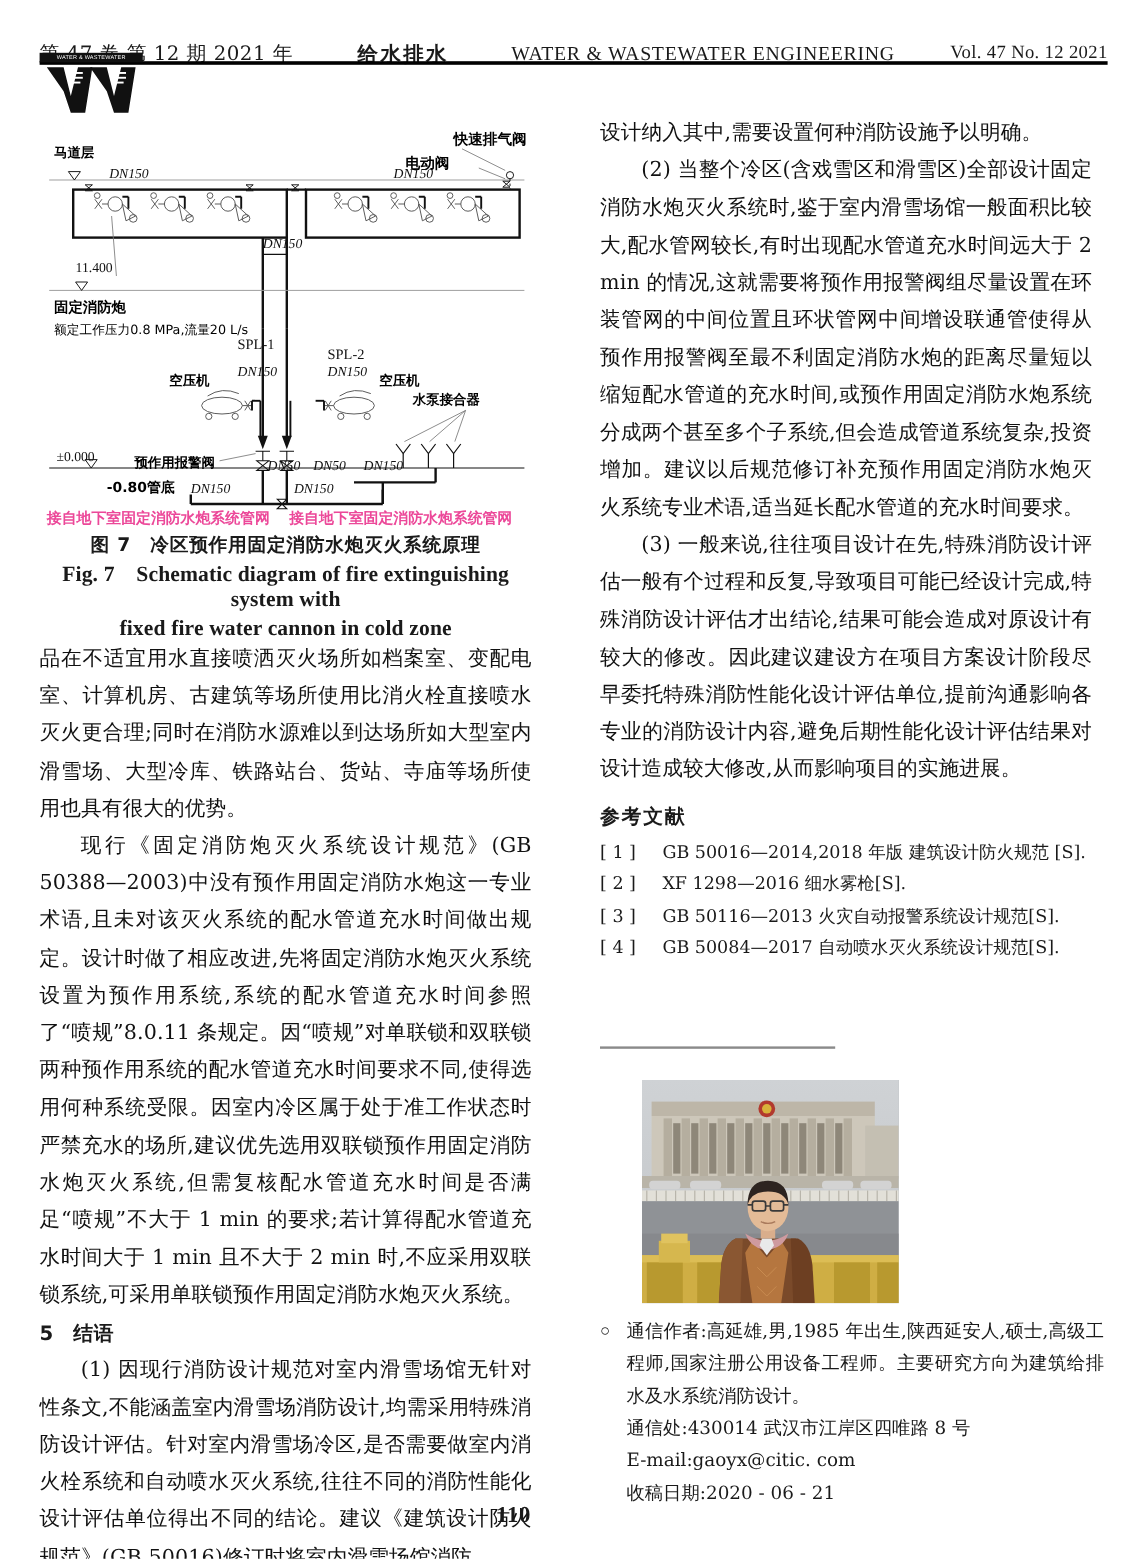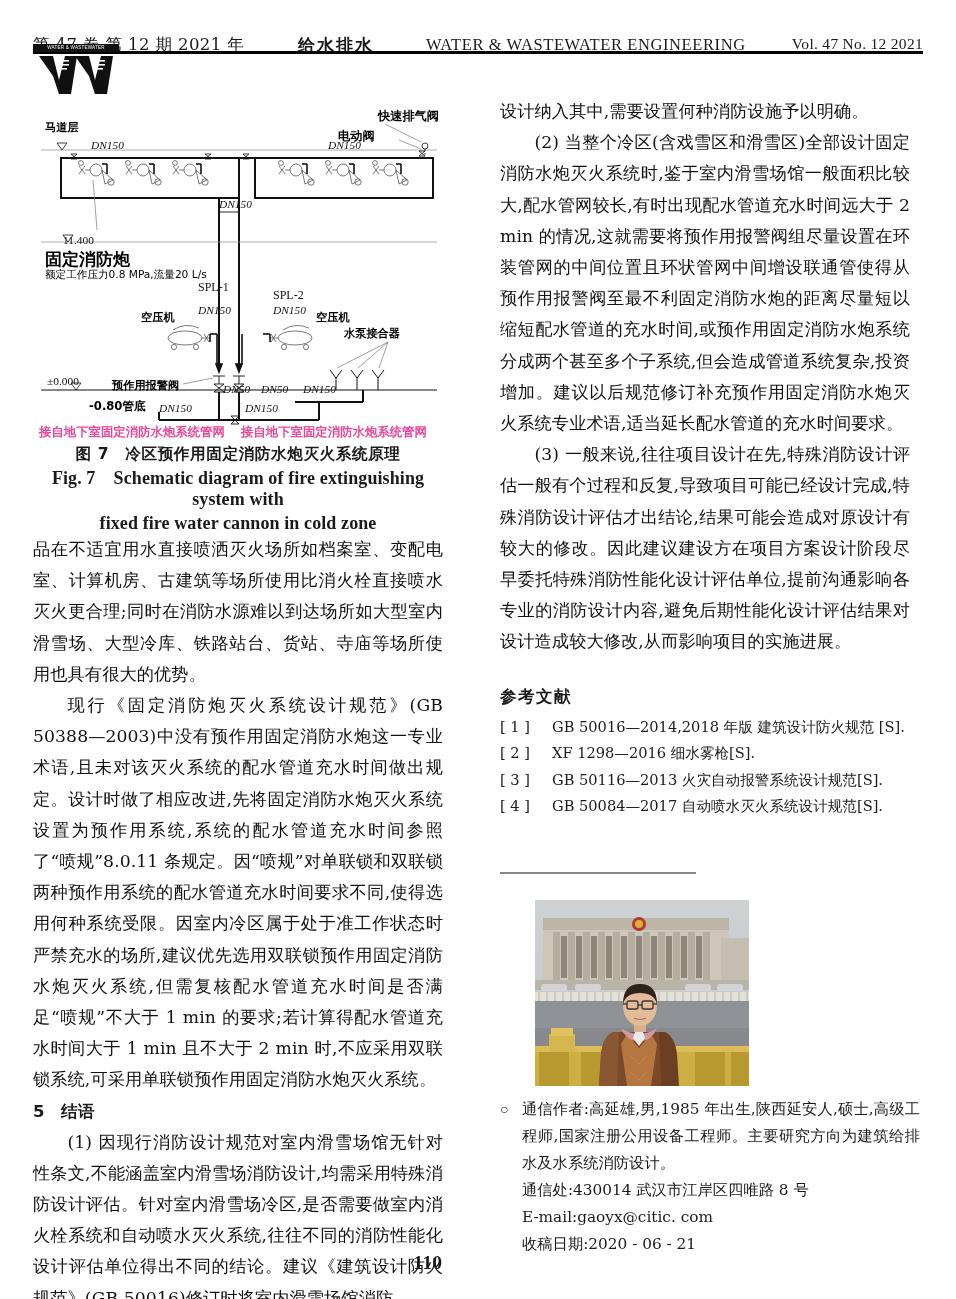--- a/index.html
+++ b/index.html
@@ -84,21 +84,21 @@
   h2.sec {
     margin: 0;
     font-family: "DejaVu Sans", "Liberation Sans", sans-serif;
     font-size: 16.5px; font-weight: 700;
     line-height: 31px;
     letter-spacing: .5px;
   }
   h2.sec .num { display:inline-block; width: 1.7em; }
 
   h3.refhead {
-    margin: 28px 0 6px 0;
+    margin: 12px 0 6px 0;
     font-family: "DejaVu Sans", "Liberation Sans", sans-serif;
     font-size: 16.5px; font-weight: 700; letter-spacing: 1.5px;
   }
   ul.refs { list-style: none; margin: 0; padding: 0; }
   ul.refs li {
     font-family: "DejaVu Serif", "Liberation Serif", serif;
     font-size: 14.6px; line-height: 26.5px;
     white-space: nowrap;
   }
   ul.refs li .rn { display:inline-block; width: 52px; }
@@ -404,22 +404,22 @@
 
       
       <div class="dg-txt" style="left:12px; top:18px;">马道层</div>
       <div class="dg-txt" style="left:304px; top:6px; font-size:12.2px;margin-left:41px;">快速排气阀</div>
       <div class="dg-txt" style="left:305px; top:26px; font-size:12.2px;">电动阀</div>
 
       <div class="dg-dn" style="left:58px; top:37px;">DN150</div>
       <div class="dg-dn" style="left:295px; top:37px;">DN150</div>
       <div class="dg-dn" style="left:186px; top:96px;">DN150</div>
 
-      <div class="dg-num" style="left:30px; top:116px;margin-top:16px;">11.400</div>
-      <div class="dg-txt" style="left:12px; top:146px; font-size:17px;">固定消防炮</div>
+      <div class="dg-num" style="left:30px; top:116px;">11.400</div>
+      <div class="dg-txt" style="left:12px; top:146px; font-size:12px;">固定消防炮</div>
       <div class="dg-note" style="left:12px; top:166px;">额定工作压力0.8 MPa,流量20 L/s</div>
 
       <div class="dg-spl" style="left:165px; top:178px;">SPL-1</div>
       <div class="dg-dn" style="left:165px; top:202px;">DN150</div>
       <div class="dg-spl" style="left:240px; top:186px;">SPL-2</div>
       <div class="dg-dn" style="left:240px; top:202px;">DN150</div>
 
       <div class="dg-txt" style="left:108px; top:208px;">空压机</div>
       <div class="dg-txt" style="left:283px; top:208px;">空压机</div>
       <div class="dg-txt" style="left:311px; top:224px;">水泵接合器</div>

